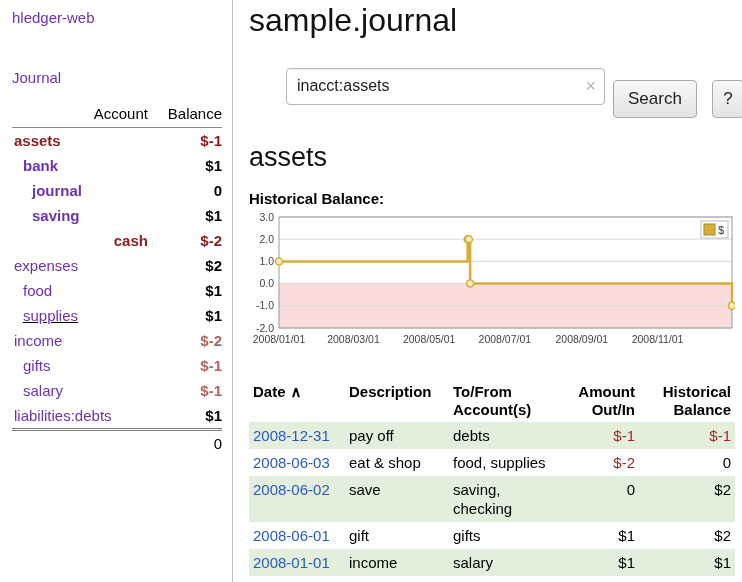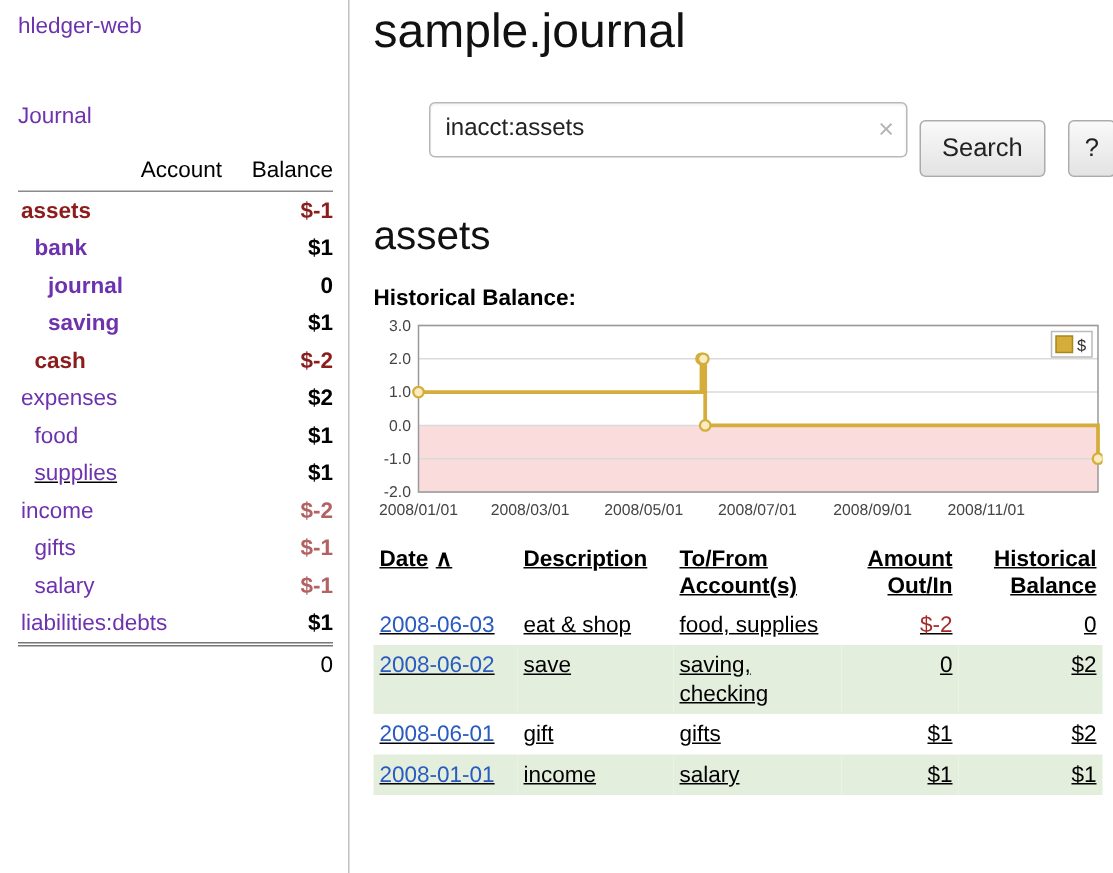--- a/index.html
+++ b/index.html
@@ -66,21 +66,21 @@
     margin-top: 26px;
   }
   button.search-btn { margin-left: 8px; padding: 0 14px; }
   button.help-btn { margin-left: 15px; width: 32px; }
 
   h2 { margin-top: 24px; font-size: 27px; font-weight: 400; color: #111; }
   .chart-label { margin-top: 17px; font-size: 15px; font-weight: bold; }
   #chart { margin-top: 5px; }
 
   
-  table.register { border-collapse: collapse; margin-top: 4px; font-size: 15px; table-layout: fixed; text-decoration: underline; }
+  table.register { border-collapse: collapse; margin-top: 24px; font-size: 15px; table-layout: fixed; }
   table.register col.c-date { width: 96px; }
   table.register col.c-desc { width: 104px; }
   table.register col.c-acct { width: 112px; }
   table.register col.c-amt  { width: 78px; }
   table.register col.c-bal  { width: 96px; }
   table.register th {
     font-weight: bold; text-align: left; vertical-align: top;
     padding: 3px 4px; line-height: 18px;
   }
   table.register th.r, table.register td.r { text-align: right; }
@@ -120,21 +120,21 @@
           </tr>
           <tr class="bold">
             <td style="padding-left: 20px;"><a>journal</a></td>
             <td class="bal">0</td>
           </tr>
           <tr class="bold">
             <td style="padding-left: 20px;"><a>saving</a></td>
             <td class="bal">$1</td>
           </tr>
           <tr class="bold">
-            <td style="padding-left: 11px;"><a class="name-neg">cash</a></td>
+            <td style="padding-left: 11px; text-align: right;"><a class="name-neg">cash</a></td>
             <td class="bal neg-strong">$-2</td>
           </tr>
           <tr>
             <td style="padding-left: 2px;"><a>expenses</a></td>
             <td class="bal">$2</td>
           </tr>
           <tr>
             <td style="padding-left: 11px;"><a>food</a></td>
             <td class="bal">$1</td>
           </tr>
@@ -229,20 +229,27 @@
           <th>
             <span>Date</span><span class="caret">∧</span>
           </th>
           <th>Description</th>
           <th>To/From Account(s)</th>
           <th class="r">Amount Out/In</th>
           <th class="r">Historical Balance</th>
         </tr>
       </thead>
       <tbody id="register-body">
+          <tr class="stripe">
+            <td class="date"><a>2008-12-31</a></td>
+            <td>pay off</td>
+            <td>debts</td>
+            <td class="r neg">$-1</td>
+            <td class="r neg">$-1</td>
+          </tr>
           <tr>
             <td class="date"><a>2008-06-03</a></td>
             <td>eat &amp; shop</td>
             <td>food, supplies</td>
             <td class="r neg">$-2</td>
             <td class="r">0</td>
           </tr>
           <tr class="stripe">
             <td class="date"><a>2008-06-02</a></td>
             <td>save</td>

